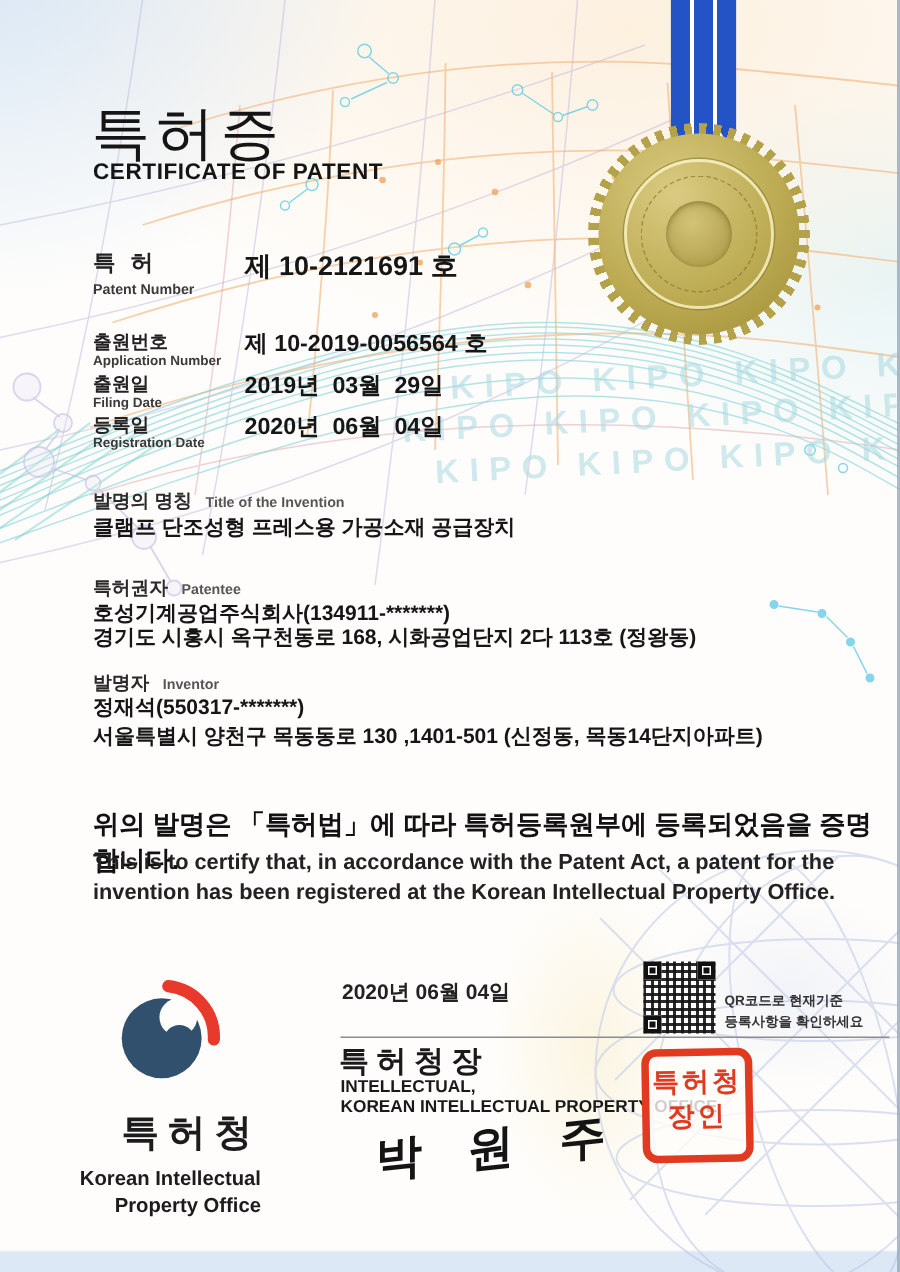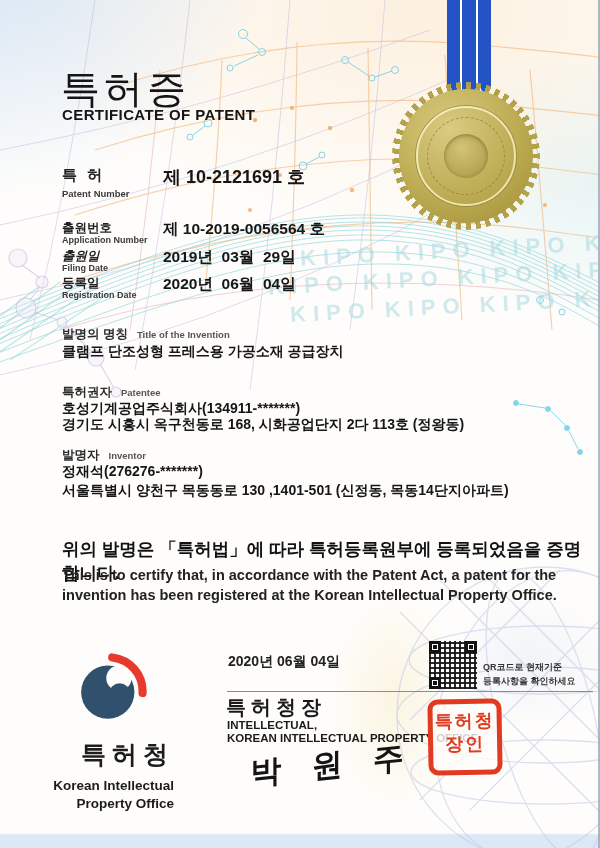--- a/index.html
+++ b/index.html
@@ -235,21 +235,21 @@
 <div class="abs title-en">CERTIFICATE OF PATENT</div>
 
 <div class="lab" style="top:166px;font-size:15px;letter-spacing:3px;">특 허</div>
 <div class="sub" style="top:188px;">Patent Number</div>
 <div class="val" style="top:165px;font-size:18px;">제 10-2121691 호</div>
 
 <div class="lab" style="top:220px;font-size:12.5px;">출원번호</div>
 <div class="sub" style="top:235px;font-size:9px;">Application Number</div>
 <div class="val" style="top:219px;font-size:15.5px;">제 10-2019-0056564 호</div>
 
-<div class="lab" style="top:248px;font-size:12.5px;font-style:italic;">출원일</div>
+<div class="lab" style="top:248px;font-size:12.5px;">출원일</div>
 <div class="sub" style="top:263px;font-size:9px;">Filing Date</div>
 <div class="val" style="top:247px;font-size:15.5px;">2019년  03월  29일</div>
 
 <div class="lab" style="top:275px;font-size:12.5px;">등록일</div>
 <div class="sub" style="top:290px;font-size:9px;">Registration Date</div>
 <div class="val" style="top:274px;font-size:15.5px;">2020년  06월  04일</div>
 
 <div class="secrow" style="top:326px;">
   <span class="k">발명의 명칭</span>
   <span class="e">Title of the Invention</span>
@@ -260,21 +260,21 @@
   <span class="k">특허권자</span>
   <span class="e">Patentee</span>
 </div>
 <div class="secval" style="top:400px;">호성기계공업주식회사(134911-*******)</div>
 <div class="secval" style="top:416px;">경기도 시흥시 옥구천동로 168, 시화공업단지 2다 113호 (정왕동)</div>
 
 <div class="secrow" style="top:447px;">
   <span class="k">발명자</span>
   <span class="e">Inventor</span>
 </div>
-<div class="secval" style="top:463px;">정재석(276276-*******)</div>
+<div class="secval" style="top:463px;">정재석(550317-*******)</div>
 <div class="secval" style="top:482px;">서울특별시 양천구 목동동로 130 ,1401-501 (신정동, 목동14단지아파트)</div>
 
 <div class="abs stmt-ko">위의 발명은 「특허법」에 따라 특허등록원부에 등록되었음을 증명합니다.</div>
 <div class="abs stmt-en">This is to certify that, in accordance with the Patent Act, a patent for the invention has been registered at the Korean Intellectual Property Office.</div>
 
 <div class="abs issue-date">2020년 06월 04일</div>
 <div class="qr">
   <div class="finder" style="left:0;top:0;"></div>
   <div class="finder" style="right:0;top:0;"></div>
   <div class="finder" style="left:0;bottom:0;"></div>

